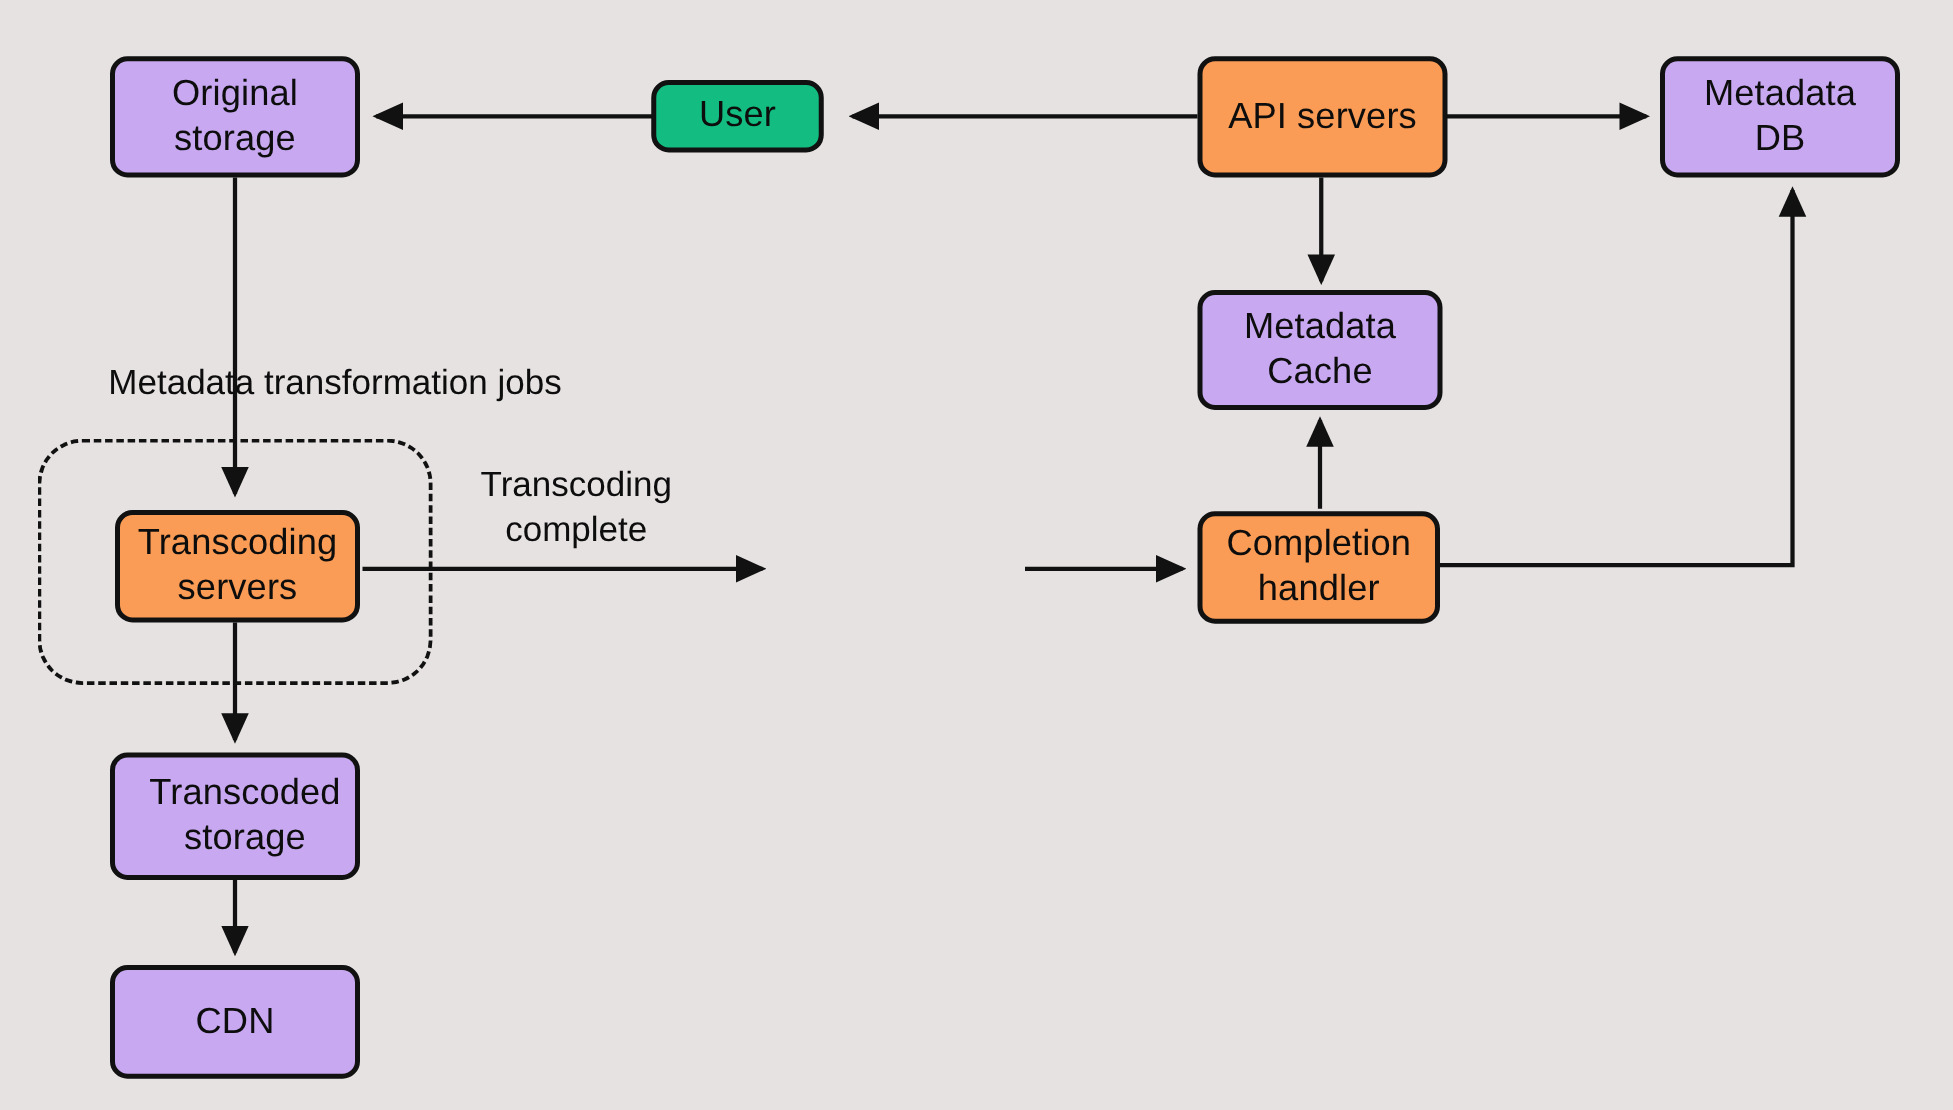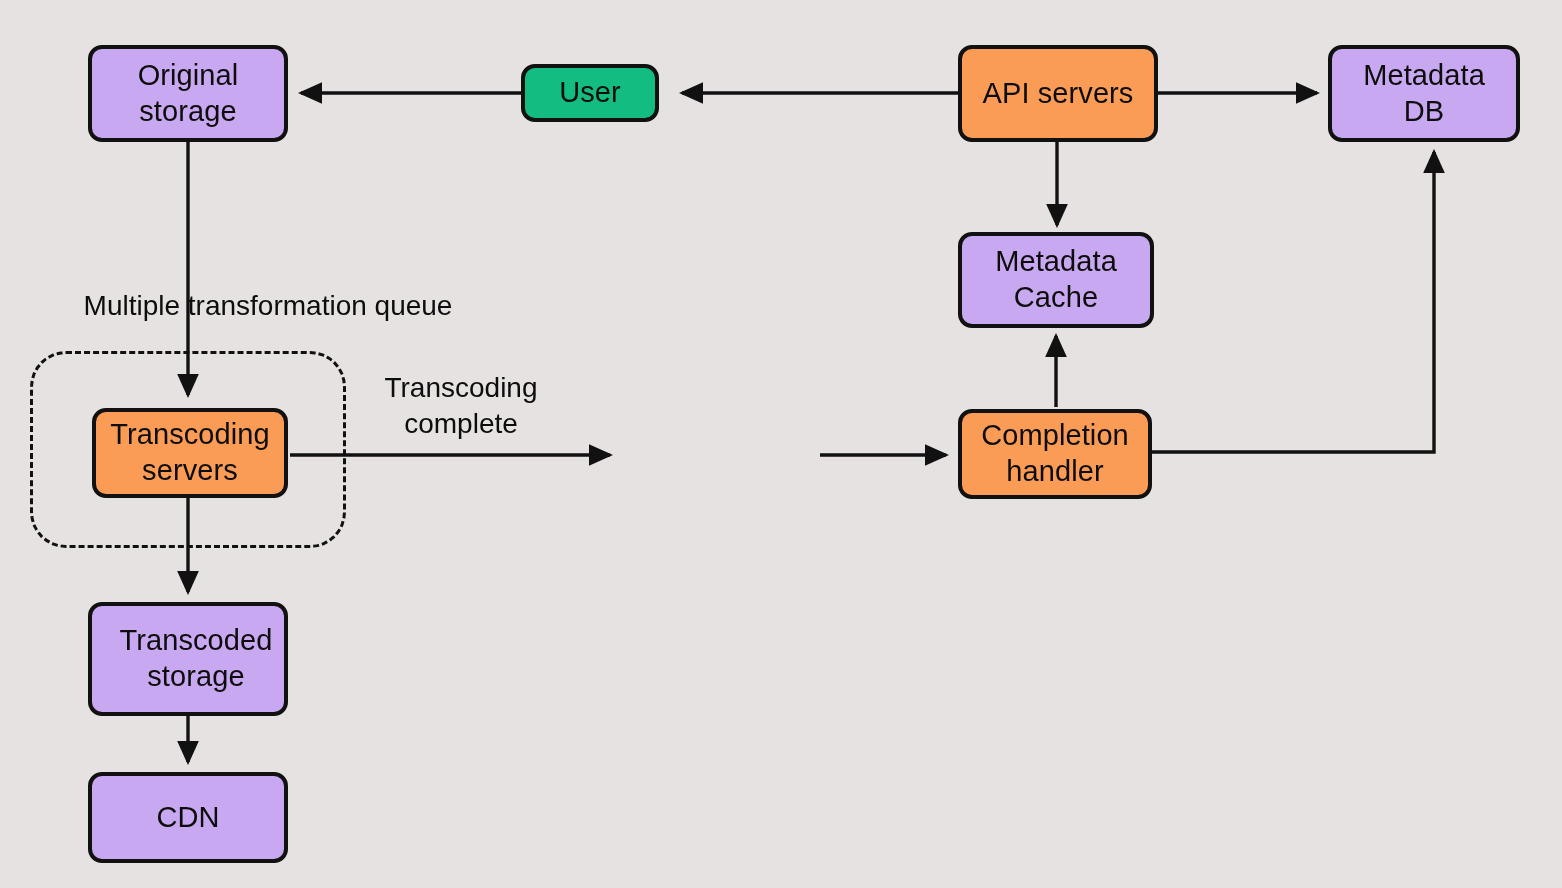--- a/index.html
+++ b/index.html
@@ -112,23 +112,23 @@
   <div class="node purple" style="left:958px; top:232px; width:196px; height:96px;">Metadata
 Cache</div>
 
   <div class="node orange" style="left:92px; top:408px; width:196px; height:90px;">Transcoding
 servers</div>
 
 
   <div class="node orange" style="left:958px; top:409px; width:194px; height:90px;">Completion
 handler</div>
 
-  <div class="node purple" style="left:88px; top:602px; width:200px; height:114px;padding-left:16px;">Transcoded
+  <div class="node purple" style="left:88px; top:602px; width:200px; height:102px;padding-left:16px;">Transcoded
 storage</div>
 
   <div class="node purple" style="left:88px; top:772px; width:200px; height:91px;">CDN</div>
 
-  <div class="edge-label" style="left:70px; top:288px; width:396px;">Multiple transformation queue</div>
+  <div class="edge-label" style="left:70px; top:288px; width:396px;">Metadata transformation jobs</div>
 
   <div class="edge-label" style="left:352px; top:370px; width:218px;">Transcoding
 complete</div>
 
 </div>
 
 </body></html>

